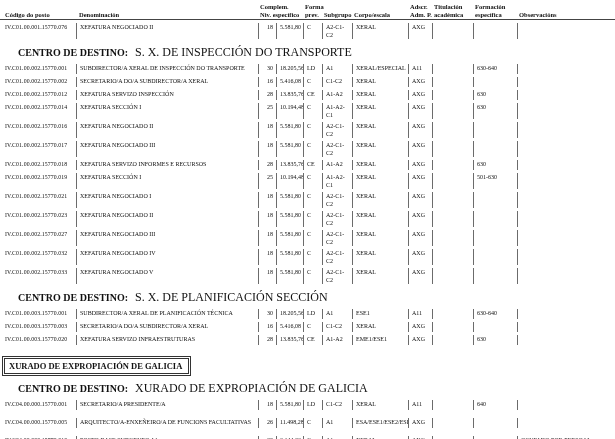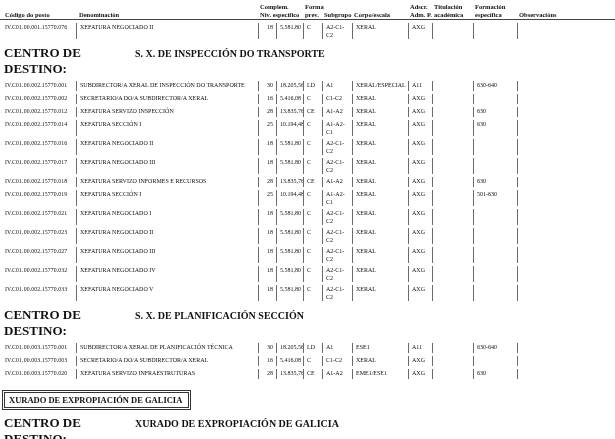--- a/index.html
+++ b/index.html
@@ -26,22 +26,22 @@
   .rows.wide .row { margin-bottom:8px; }
   .c {
     font-size:6px; line-height:7.5px; padding:1px 2px 0 3px;
     border-left:1px solid #6b6b6b; overflow:hidden;
   }
   .c.c-codigo { border-left:none; padding-left:5px; font-size:5.8px; letter-spacing:.1px; }
   .c.num { text-align:right; padding-right:3px; }
 
   
   .centro { display:flex; align-items:baseline; margin:6px 0 4px 0; }
-  .centro .lbl   { font-size:13px; font-weight:bold; padding-left:4px; width:135px; flex:0 0 135px; }
-  .centro .title { font-size:10px; font-weight:bold; }
+  .centro .lbl   { font-size:10px; font-weight:bold; padding-left:18px; width:135px; flex:0 0 135px; }
+  .centro .title { font-size:12px; font-weight:normal; }
 
   
   .boxwrap { margin:10px 0 7px 4px; }
   .box {
     display:inline-block; font-size:8.5px; font-weight:bold;
     padding:2px 6px 2px 4px; border:1px solid #333;
     outline:1px solid #333; outline-offset:1px;
   }
 </style>
 </head>

